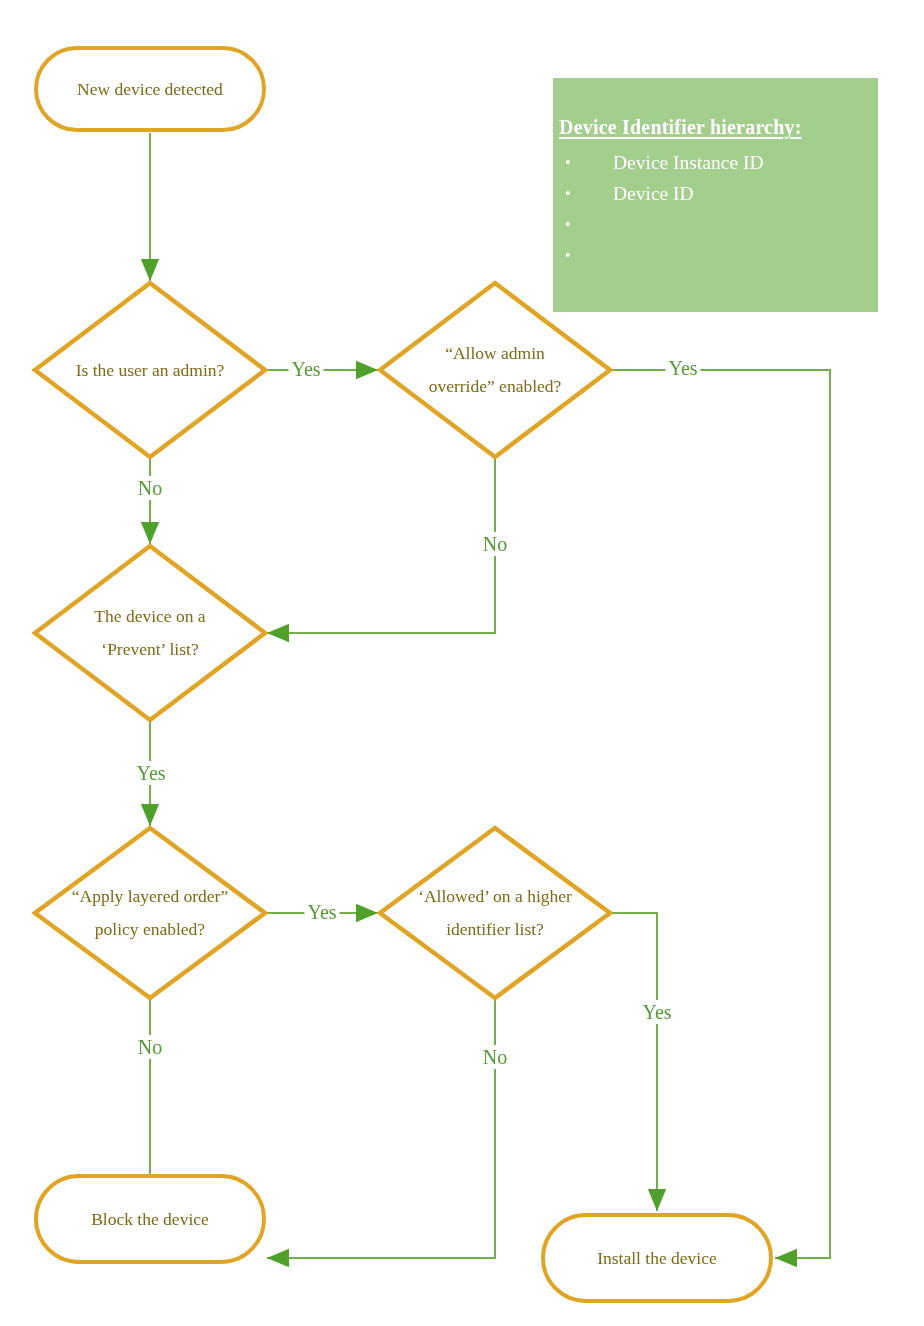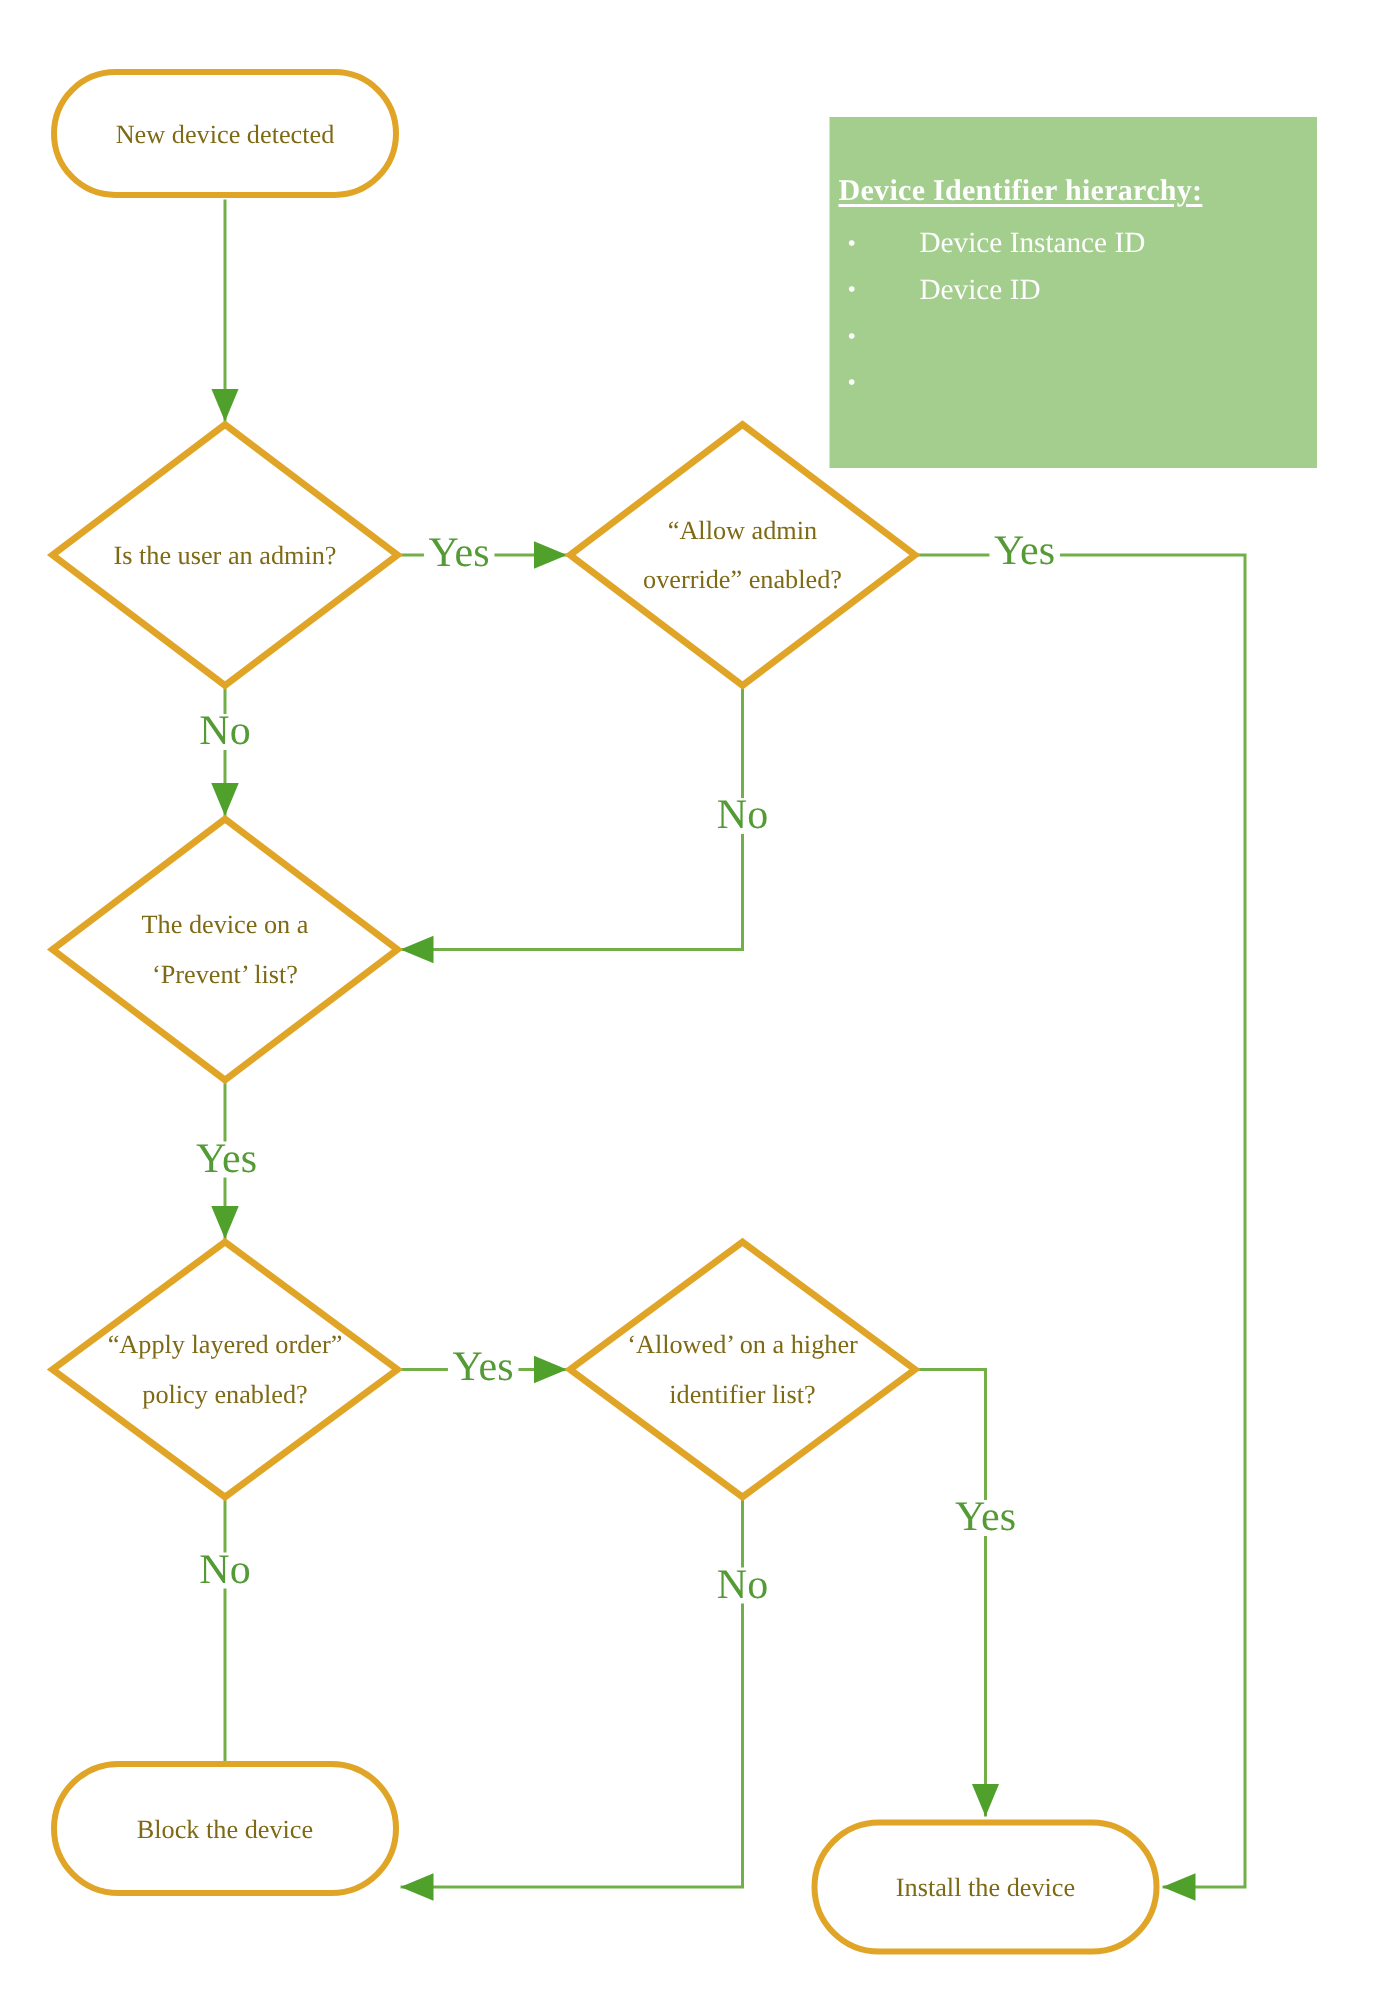--- a/index.html
+++ b/index.html
@@ -43,21 +43,21 @@
     font-size:17.5px;line-height:33px;
   }
   #dlabel-admin{left:65px;top:315px;width:170px;}
   #dlabel-override{left:423px;top:315px;width:144px;}
   #dlabel-prevent{left:60px;top:578px;width:180px;}
   #dlabel-layered{left:70px;top:858px;width:160px;}
   #dlabel-higher{left:405px;top:858px;width:180px;}
   .edge-label{
     position:absolute;transform:translate(-50%,-50%);
     background:#ffffff;padding:0 3px;
-    color:var(--label-green);font-size:28px;line-height:24px;
+    color:var(--label-green);font-size:20px;line-height:24px;
   }
   .panel{
     position:absolute;left:553px;top:47px;width:325px;height:234px;
     background:var(--panel-green);color:var(--panel-text);
     padding:38px 8px 0 6px;
     margin-top:31px;
   }
   .panel-title{
     font-size:20px;font-weight:bold;
     text-decoration:underline;text-underline-offset:3px;

